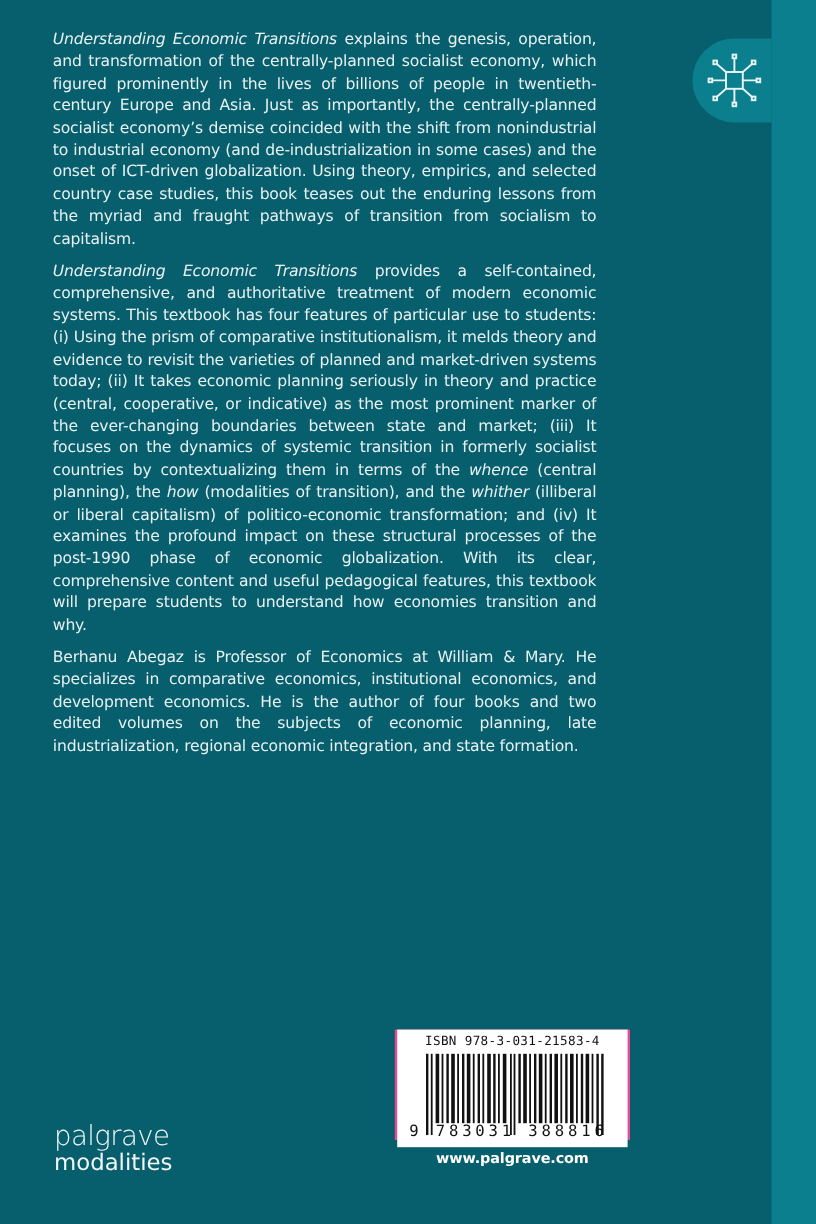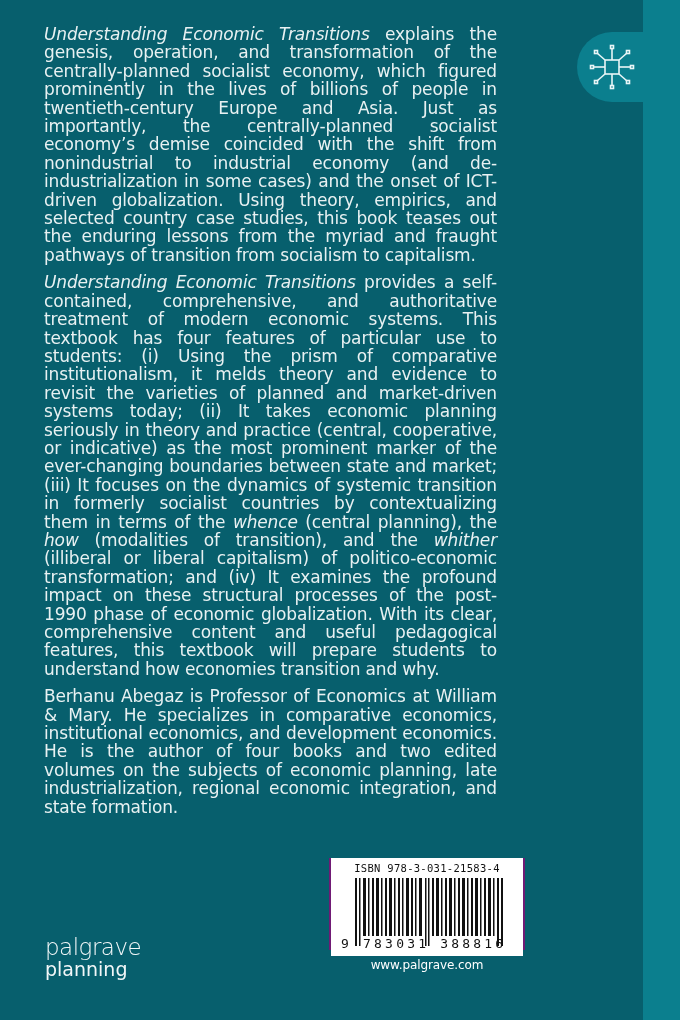--- a/index.html
+++ b/index.html
@@ -10,53 +10,53 @@
     color:#e8f1f2;
   }
   .stripe { position:absolute; left:643px; top:0; width:37px; height:1020px; background:#0b7f8e; }
   .badge {
     position:absolute; left:577px; top:32px; width:66px; height:70px;
     background:#0b7f8e; border-radius:35px 0 0 35px;
   }
   .badge svg { position:absolute; left:12px; top:10px; }
   .content {
     position:absolute; left:44px; top:25px; width:453px;
-    font-size:17px; line-height:18.4px; letter-spacing:-0.15px;
+    font-size:13px; line-height:18.4px; letter-spacing:-0.15px;
     text-align:justify;
   }
   .content p { margin:0 0 9px 0; }
   .content i { font-style:italic; }
   .content b { font-weight:normal; }
   .logo {
     position:absolute; left:45px; top:936px; color:#f2f7f8;
     font-family:"DejaVu Sans", sans-serif; line-height:22px;
   }
   .logo .l1 { font-size:23px; letter-spacing:-0.5px; font-weight:300; }
   .logo .l2 { font-size:19px; letter-spacing:0px; }
   .barcode-box {
     position:absolute; left:329px; top:858px; width:196px; height:92px;
-    background:#701a75;
+    background:#ec4899;
   }
   .barcode-white {
     position:absolute; left:2px; top:0; width:192px; height:98px; background:#ffffff;
   }
   .isbn-text {
     position:absolute; left:0; top:4px; width:192px; text-align:center;
     font-family:"DejaVu Sans Mono", monospace; font-size:10.5px; color:#111;
     letter-spacing:0.3px;
   }
   .bars { position:absolute; left:24px; top:20px; }
   .barnum {
     position:absolute; left:10px; top:78px; width:175px;
     font-family:"DejaVu Sans Mono", monospace; font-size:13px; color:#111;
     letter-spacing:3.2px; background:transparent;
   }
   .url {
     position:absolute; left:0; top:100px; width:196px; text-align:center;
-    font-size:12px; color:#ffffff; font-weight:normal; letter-spacing:-0.1px;
+    font-size:12px; color:#ffffff; font-weight:bold; letter-spacing:-0.1px;
   }
 </style>
 </head>
 <body>
 
 <div class="stripe"></div>
 
 <div class="badge">
   <svg width="46" height="50" viewBox="0 0 46 50">
     <g stroke="#e9f6f7" stroke-width="1.6" fill="none">
@@ -82,21 +82,21 @@
 </div>
 
 <div class="content">
   <p><i>Understanding Economic Transitions</i><span> explains the genesis, operation, and transformation of the centrally-planned socialist economy, which figured prominently in the lives of billions of people in twentieth-century Europe and Asia. Just as importantly, the centrally-planned socialist economy’s demise coincided with the shift from nonindustrial to industrial economy (and de-industrialization in some cases) and the onset of ICT-driven globalization. Using theory, empirics, and selected country case studies, this book teases out the enduring lessons from the myriad and fraught pathways of transition from socialism to capitalism.</span></p>
   <p><i>Understanding Economic Transitions</i><span> provides a self-contained, comprehensive, and authoritative treatment of modern economic systems. This textbook has four features of particular use to students: (i) Using the prism of comparative institutionalism, it melds theory and evidence to revisit the varieties of planned and market-driven systems today; (ii) It takes economic planning seriously in theory and practice (central, cooperative, or indicative) as the most prominent marker of the ever-changing boundaries between state and market; (iii) It focuses on the dynamics of systemic transition in formerly socialist countries by contextualizing them in terms of the </span><i>whence</i><span> (central planning), the </span><i>how</i><span> (modalities of transition), and the </span><i>whither</i><span> (illiberal or liberal capitalism) of politico-economic transformation; and (iv) It examines the profound impact on these structural processes of the post-1990 phase of economic globalization. With its clear, comprehensive content and useful pedagogical features, this textbook will prepare students to understand how economies transition and why.</span></p>
   <p><b>Berhanu Abegaz</b><span> is Professor of Economics at William &amp; Mary. He specializes in comparative economics, institutional economics, and development economics. He is the author of four books and two edited volumes on the subjects of economic planning, late industrialization, regional economic integration, and state formation.</span></p>
 </div>
 
 <div class="logo">
   <div class="l1">palgrave</div>
-  <div class="l2">planning</div>
+  <div class="l2">modalities</div>
 </div>
 
 <div class="barcode-box">
   <div class="barcode-white">
     <div class="isbn-text">ISBN 978-3-031-21583-4</div>
     <svg class="bars" width="150" height="68" viewBox="0 0 150 68">
       <g fill="#111">
         <rect x="0" y="0" width="2" height="68"></rect>
           <rect x="4" y="0" width="1.5" height="68"></rect>
         <rect x="8" y="0" width="3" height="58"></rect>

